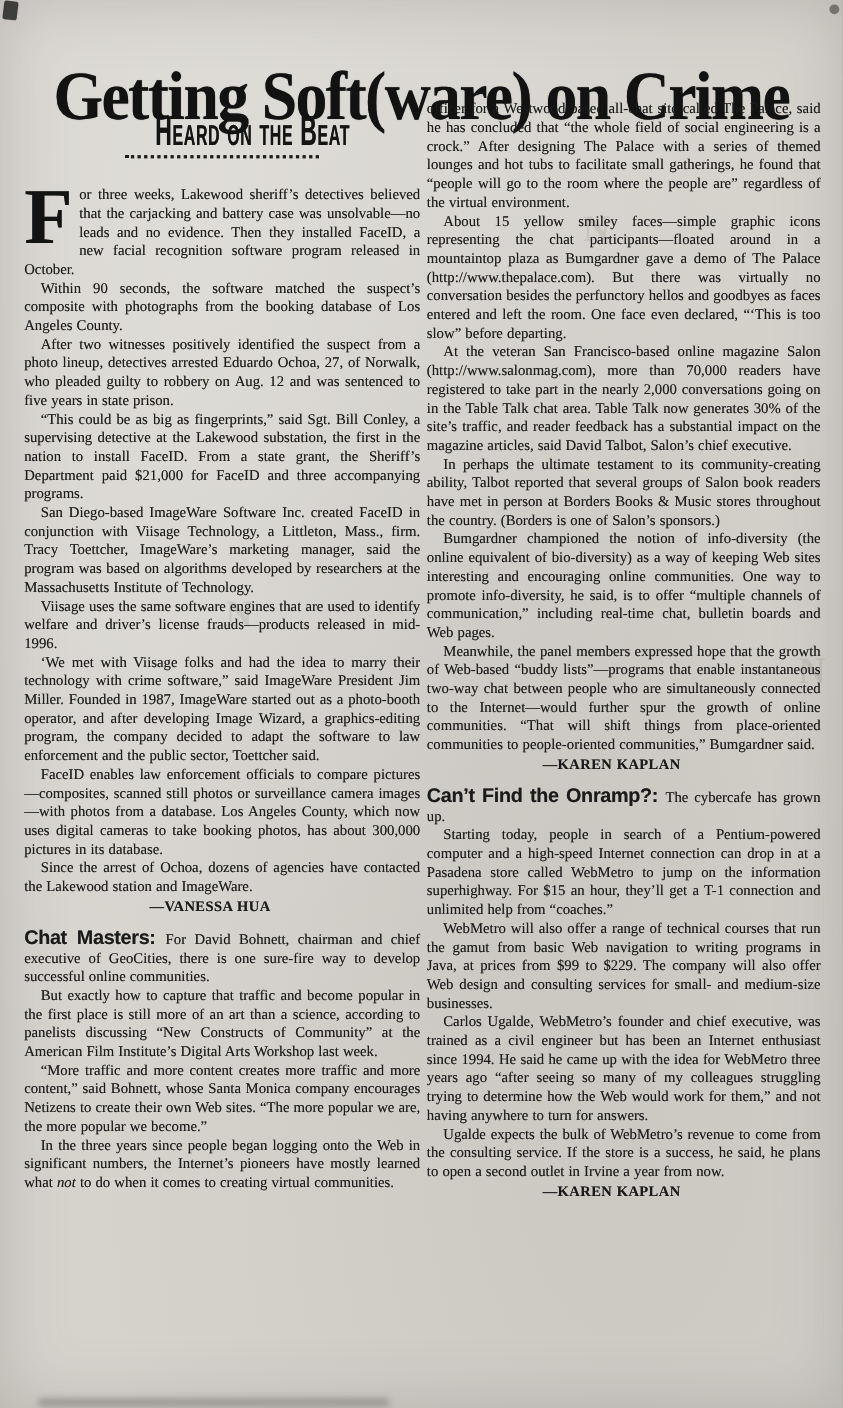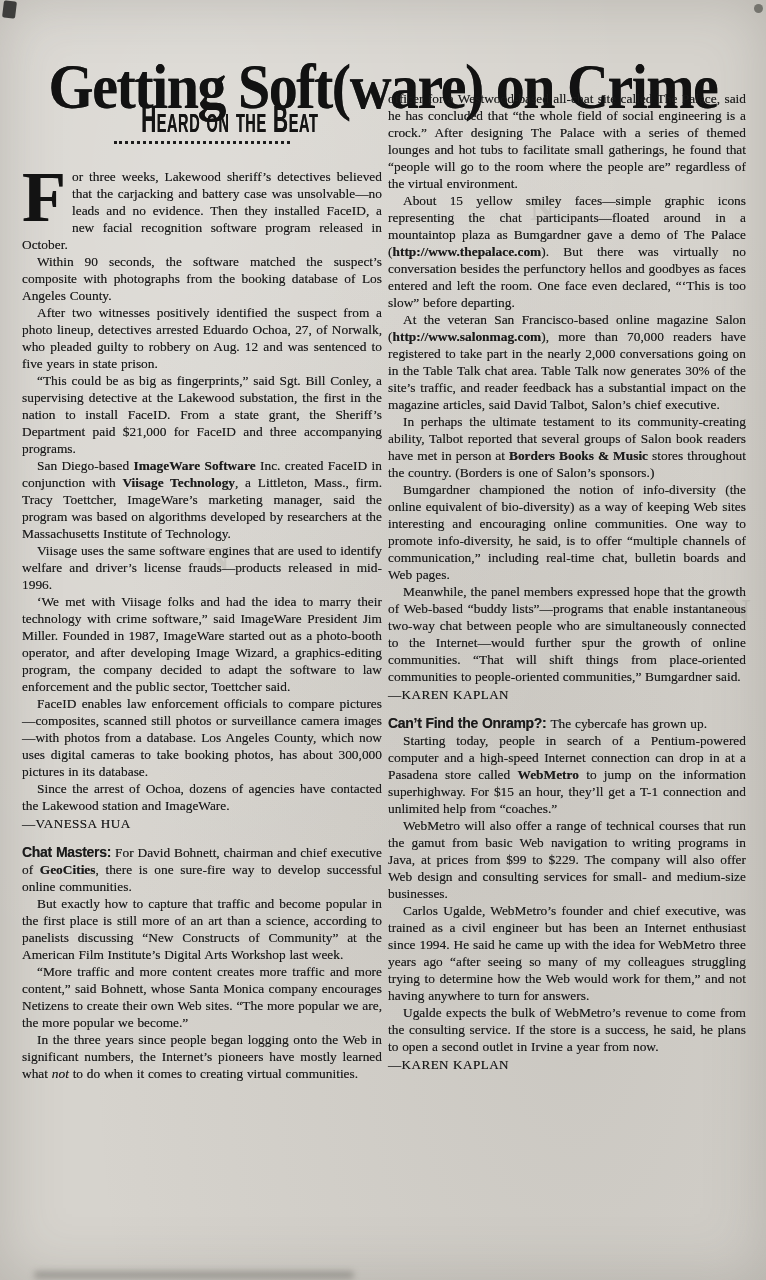--- a/index.html
+++ b/index.html
@@ -60,42 +60,42 @@
     text-indent:15px;
     font-size:13.4px;
     line-height:17px;
     word-spacing:.4px;
     text-shadow:0 0 .4px rgba(27,27,27,.55);
     hyphens:auto;-webkit-hyphens:auto;
   }
   .k-drop,.k-flush,.k-lead{text-indent:0;}
   .k-lead{margin-top:9px;}
   .k-byline{
-    text-align:left;text-indent:0;
-    font-weight:normal;
+    text-align:center;text-indent:0;
+    font-weight:bold;
     font-size:13.2px;
     letter-spacing:.4px;
     padding-right:22px;
     margin:1px 0 12px;
   }
   .dropcap{
     float:left;
     font-weight:bold;
     font-size:72px;
     line-height:52px;
     padding:3px 6px 0 0;
     color:#131313;
   }
   .lead-in{
     font-family:"Liberation Sans", sans-serif;
     font-weight:bold;
-    font-size:14px;
+    font-size:18px;
     letter-spacing:-.3px;
   }
-  .b{font-weight:bold;}
+  .b{font-weight:normal;}
   .i{font-style:italic;}
 
   
   .mark-tl{position:absolute;left:3px;top:1px;width:13px;height:17px;background:#262624;border-radius:2px;transform:rotate(7deg);opacity:.85;}
   .mark-tr{position:absolute;right:3px;top:4px;width:9px;height:9px;background:#35342f;border-radius:50%;opacity:.55;}
   .ghost-bottom{position:absolute;left:34px;bottom:1px;width:320px;height:8px;background:rgba(92,89,83,.38);filter:blur(3px);border-radius:4px;}
   .wm{position:absolute;font-family:"Liberation Serif",serif;font-weight:bold;color:rgba(55,55,52,.10);font-size:34px;}
   .wm1{left:530px;top:190px;}
   .wm2{left:205px;top:540px;}
   .wm3{left:726px;top:592px;}

